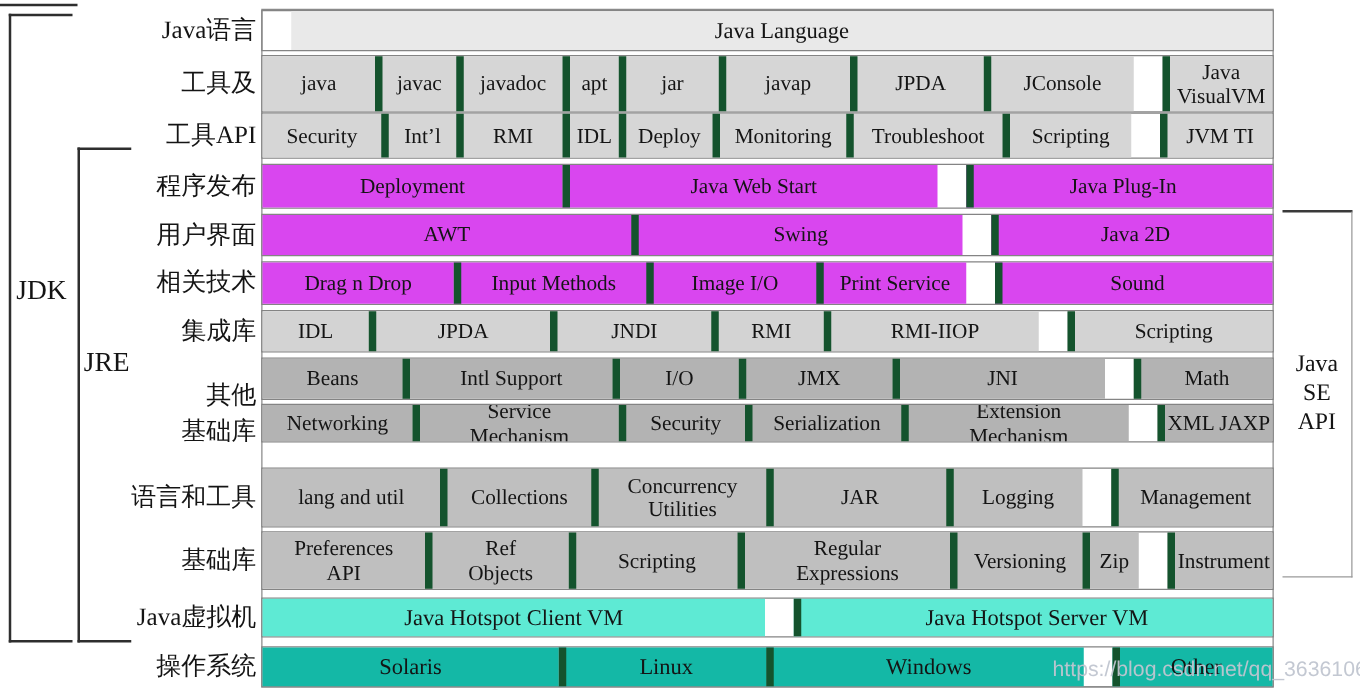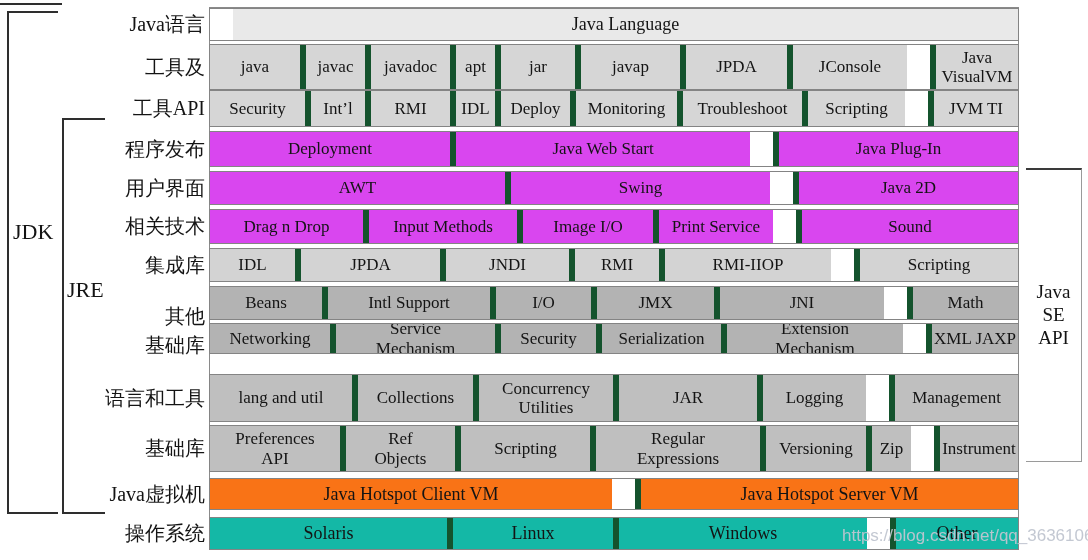--- a/index.html
+++ b/index.html
@@ -73,21 +73,21 @@
   .cell+.cell{border-left:6px solid #14532d;}
   .grow{flex:1 1 auto;margin-left:23px;}
   .big{font-size:18px;}
   
   .c-light1 .cell{background:#e9e9e9;}
   .c-tools .cell{background:#d6d6d6;}
   .c-mid   .cell{background:#d946ef;}
   .c-int   .cell{background:#d3d3d3;}
   .c-dark  .cell{background:#b3b3b3;}
   .c-base  .cell{background:#bfbfbf;}
-  .c-vm    .cell{background:#f97316;}
+  .c-vm    .cell{background:#5eead4;}
   .c-os    .cell{background:#14b8a6;}
   
   .se-bracket{
     position:absolute;left:1026px;top:168px;width:56px;height:294px;
     box-sizing:border-box;
     border-top:2px solid #3a3a3a;
     border-right:1px solid #9a9a9a;
     border-bottom:1px solid #9a9a9a;
     display:flex;align-items:center;justify-content:center;
   }

